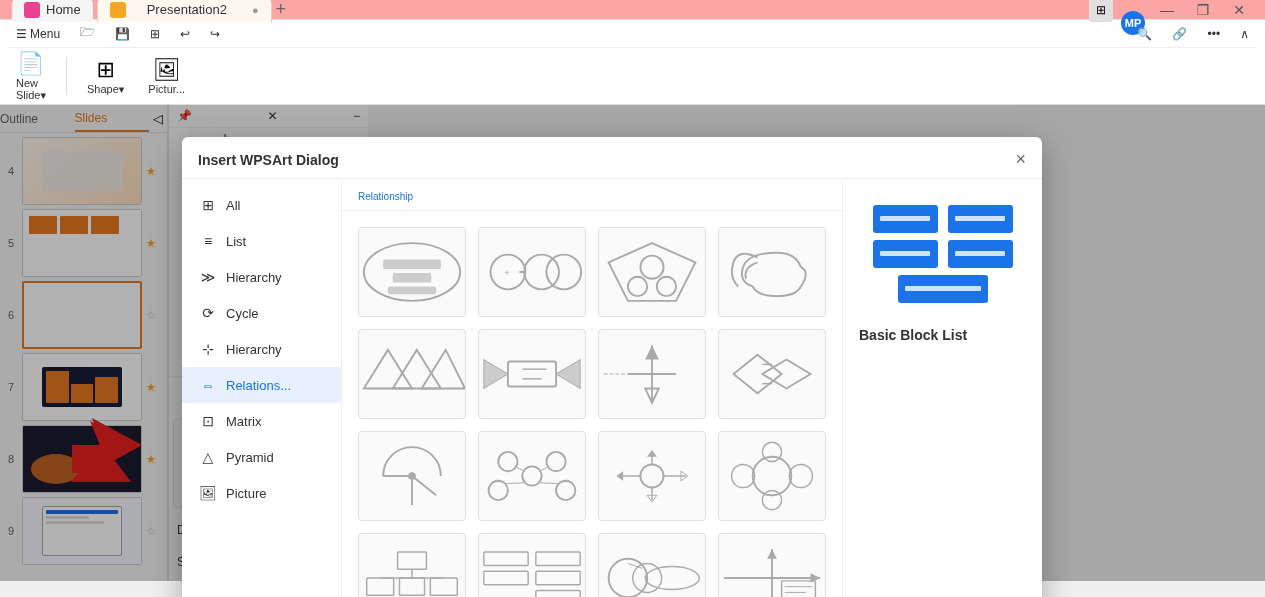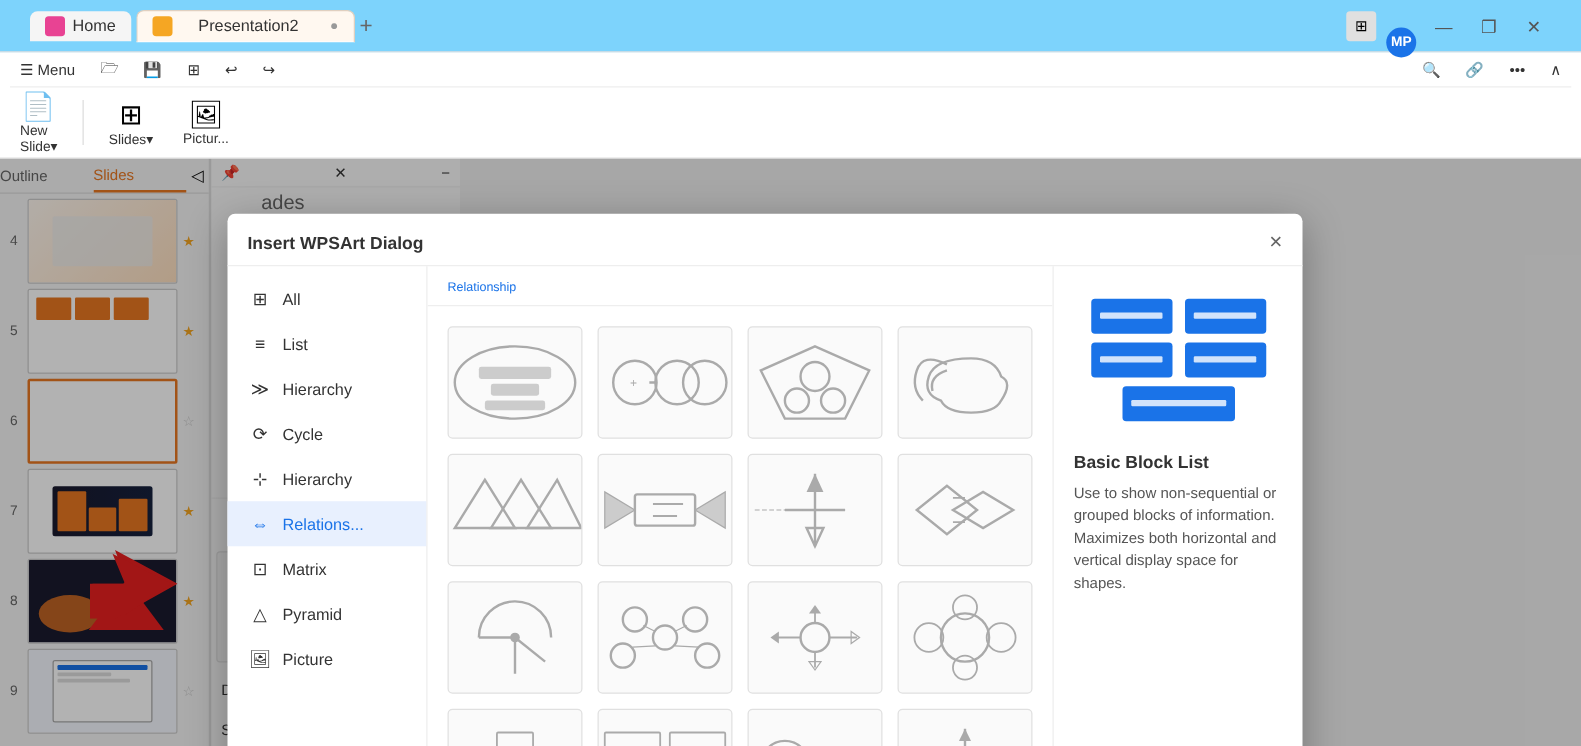--- a/index.html
+++ b/index.html
@@ -1,19 +1,19 @@
 <!DOCTYPE html>
 <html><head>
   <meta charset="utf-8">
   <style>
     * { box-sizing: border-box; margin: 0; padding: 0; }
     body { font-family: 'Segoe UI', Arial, sans-serif; font-size: 13px; background: #f0f0f0; width: 1265px; height: 597px; overflow: hidden; }
 
     
-    .titlebar { display: flex; align-items: center; height: 42px; background: #7dd3fc; border-bottom: 1px solid #e0e0e0; padding: 0 24px; gap: 4px; }
+    .titlebar { display: flex; align-items: center; height: 20px; background: #fca5a5; border-bottom: 1px solid #e0e0e0; padding: 0 12px; gap: 4px; }
     .tab { display: flex; align-items: center; gap: 6px; padding: 4px 12px; border-radius: 6px 6px 0 0; font-size: 13px; cursor: pointer; }
     .tab.home { background: #f5f5f5; color: #333; }
     .tab.active { background: #fff8f0; border: 1px solid #e0d0c0; border-bottom: 1px solid #fff; color: #333; gap: 21px; }
     .add-tab { color: #666; font-size: 18px; cursor: pointer; }
     .titlebar-controls { margin-left: auto; display: flex; gap: 8px; align-items: center; }
     .ctrl-btn { width: 28px; height: 28px; border: none; background: none; cursor: pointer; border-radius: 4px; display: flex; align-items: center; justify-content: center; font-size: 14px; color: #555; }
 
     
     .toolbar-area { background: #fff; border-bottom: 1px solid #ddd; padding: 0 8px; }
     .menu-bar { display: flex; align-items: center; height: 28px; gap: 12px; border-bottom: 1px solid #eee; padding: 0 4px; }
@@ -29,21 +29,21 @@
     .slide-tab.inactive { color: #666; }
     .slide-tab.active { color: #e87722; border-bottom: 2px solid #e87722; }
     .slides-list { flex: 1; overflow-y: auto; padding: 4px; }
     .slide-item { display: flex; align-items: center; gap: 4px; margin-bottom: 4px; cursor: pointer; }
     .slide-num { font-size: 11px; color: #666; width: 14px; text-align: center; }
     .slide-thumb { width: 120px; height: 68px; background: #fff; border: 1px solid #ccc; border-radius: 2px; overflow: hidden; position: relative; }
     .slide-thumb.selected { border: 2px solid #e87722; }
     .slide-star { color: #ccc; font-size: 11px; }
 
     
-    .dialog-backdrop { position: absolute; top: 0; left: 0; width: 100%; height: 100%; background: rgba(0,0,0,0.3); z-index: 100; display: flex; align-items: flex-start; justify-content: flex-start; padding-top: 44px; padding-left: 182px; }
+    .dialog-backdrop { position: absolute; top: 0; left: 0; width: 100%; height: 100%; background: rgba(0,0,0,0.3); z-index: 100; display: flex; align-items: flex-start; justify-content: flex-start; padding-top: 32px; padding-left: 182px; }
     .dialog { width: 860px; background: #fff; border-radius: 6px; box-shadow: 0 8px 32px rgba(0,0,0,0.3); display: flex; flex-direction: column; }
     .dialog-header { display: flex; align-items: center; justify-content: space-between; padding: 12px 16px 8px; border-bottom: 1px solid #eee; }
     .dialog-title { font-size: 14px; font-weight: 600; color: #333; }
     .dialog-close { background: none; border: none; font-size: 18px; cursor: pointer; color: #666; }
     .dialog-body { display: flex; height: 480px; }
 
     
     .dialog-nav { width: 160px; border-right: 1px solid #eee; padding: 8px 0; }
     .nav-item { display: flex; align-items: center; gap: 8px; padding: 8px 16px; cursor: pointer; font-size: 13px; color: #333; }
     .nav-item.active { background: #e8f0fe; color: #1a73e8; font-weight: 500; }
@@ -115,21 +115,21 @@
     <span class="menu-item">∧</span>
   </div>
   <div class="toolbar-row">
     <div class="toolbar-btn">
       <span style="font-size:22px;">📄</span>
       <span class="btn-label">New<br>Slide▾</span>
     </div>
     <div class="divider"></div>
     <div class="toolbar-btn">
       <span style="font-size:22px;">⊞</span>
-      <span class="btn-label">Slides▾</span>
+      <span class="btn-label">Shape▾</span>
     </div>
     <div class="toolbar-btn">
       <span style="font-size:22px;">🖼</span>
       <span class="btn-label">Pictur...</span>
     </div>
   </div>
 </div>
 
 <div style="display:flex;height:calc(597px - 36px - 85px);position:relative;">
 
@@ -443,21 +443,20 @@
               <rect x="30" y="75" width="90" height="28" rx="3" fill="#1a73e8"></rect>
 
               <rect x="12" y="16" width="50" height="5" rx="1" fill="#fff" opacity="0.8"></rect>
               <rect x="87" y="16" width="50" height="5" rx="1" fill="#fff" opacity="0.8"></rect>
               <rect x="12" y="51" width="50" height="5" rx="1" fill="#fff" opacity="0.8"></rect>
               <rect x="87" y="51" width="50" height="5" rx="1" fill="#fff" opacity="0.8"></rect>
               <rect x="37" y="86" width="76" height="5" rx="1" fill="#fff" opacity="0.8"></rect>
             </svg>
           </div>
           <div class="preview-title">Basic Block List</div>
-          <div class="preview-desc">Use to show non-sequential or grouped blocks of information. Maximizes both horizontal and vertical display space for shapes.</div>
         </div>
       </div>
 
     </div>
   </div>
 
   <div class="right-panel">
     <div class="right-panel-header">
       <span>📌</span>
       <span>✕</span>

